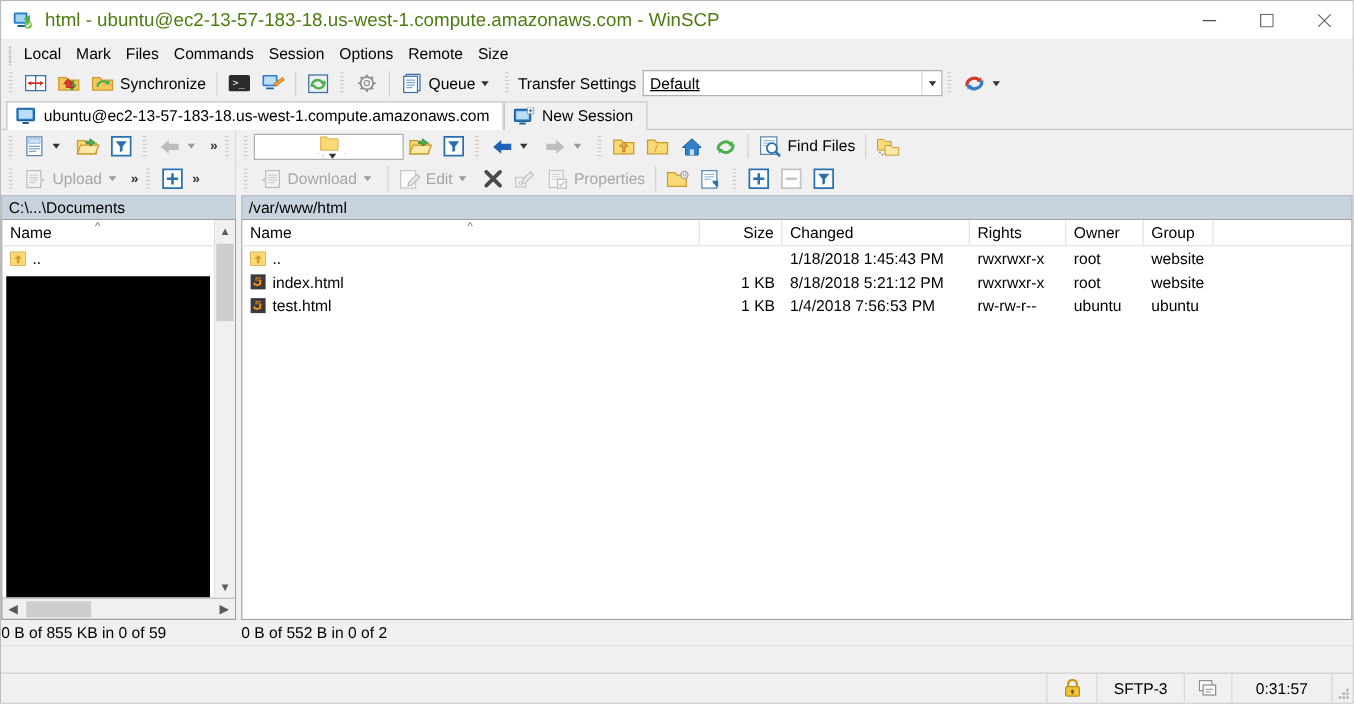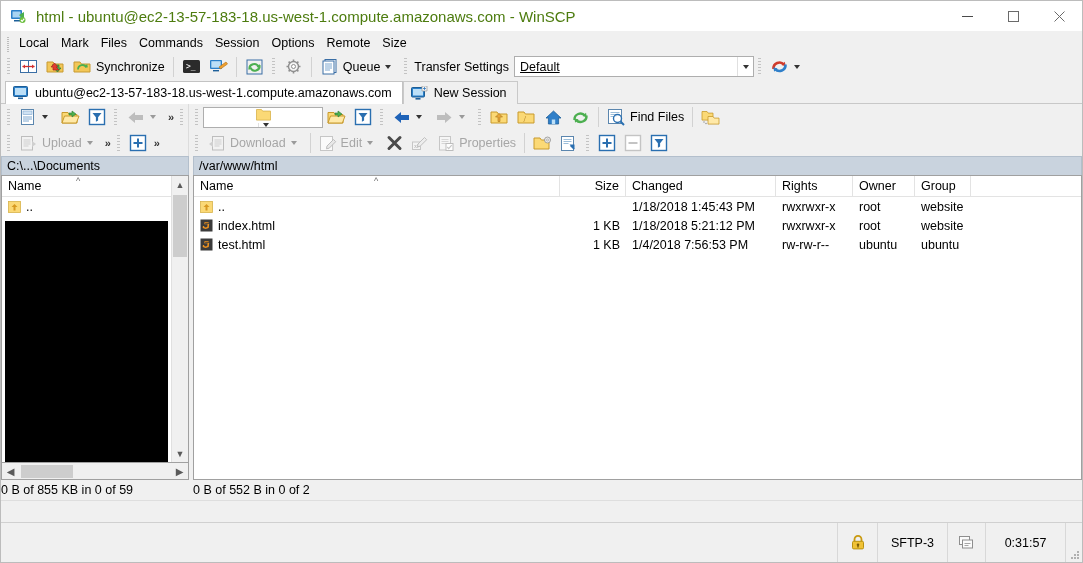--- a/index.html
+++ b/index.html
@@ -334,21 +334,21 @@
     background: #f0f0f0;
     white-space: nowrap;
   }
   .queue-strip {
     height: 22px;
     flex: 0 0 auto;
     background: #f0f0f0;
     border-top: 1px solid #dedede;
   }
   .statusbar {
-    height: 40px;
+    height: 24px;
     flex: 0 0 auto;
     background: #f0f0f0;
     border-top: 1px solid #d0d0d0;
     display: flex;
     align-items: stretch;
   }
   .sb-spring { flex: 1 1 auto; border-right: 1px solid #d8d8d8; }
   .sb-cell {
     display: flex; align-items: center; justify-content: center;
     border-right: 1px solid #d8d8d8;
@@ -901,21 +901,21 @@
 
             <div class="row">
               <div class="cell name" style="width:366px;">
                 <svg width="13" height="13" viewBox="0 0 13 13">
                   <rect x="0.5" y="0.5" width="12" height="12" fill="#3b3b3b"></rect>
                   <path d="M8.8 3 H4.6 l-0.3 2.3 h3.3 l-0.35 2.6 -1.6 0.5 -1.5 -0.5 0.1 -0.9 H2.9 l-0.2 1.9 2.9 1.1 3.1 -1.1 0.5 -4.2 H5.1 l0.12 -0.9 h3.4z" fill="#f0931f"></path>
                 </svg>
                 <span>index.html</span>
               </div>
               <div class="cell right" style="width:66px;">1 KB</div>
-              <div class="cell" style="width:150px;">1/18/2018 5:21:12 PM</div>
+              <div class="cell" style="width:150px;">8/18/2018 5:21:12 PM</div>
               <div class="cell" style="width:77px;">rwxrwxr-x</div>
               <div class="cell" style="width:62px;">root</div>
               <div class="cell" style="width:56px;">website</div>
             </div>
 
             <div class="row">
               <div class="cell name" style="width:366px;">
                 <svg width="13" height="13" viewBox="0 0 13 13">
                   <rect x="0.5" y="0.5" width="12" height="12" fill="#3b3b3b"></rect>
                   <path d="M8.8 3 H4.6 l-0.3 2.3 h3.3 l-0.35 2.6 -1.6 0.5 -1.5 -0.5 0.1 -0.9 H2.9 l-0.2 1.9 2.9 1.1 3.1 -1.1 0.5 -4.2 H5.1 l0.12 -0.9 h3.4z" fill="#f0931f"></path>

